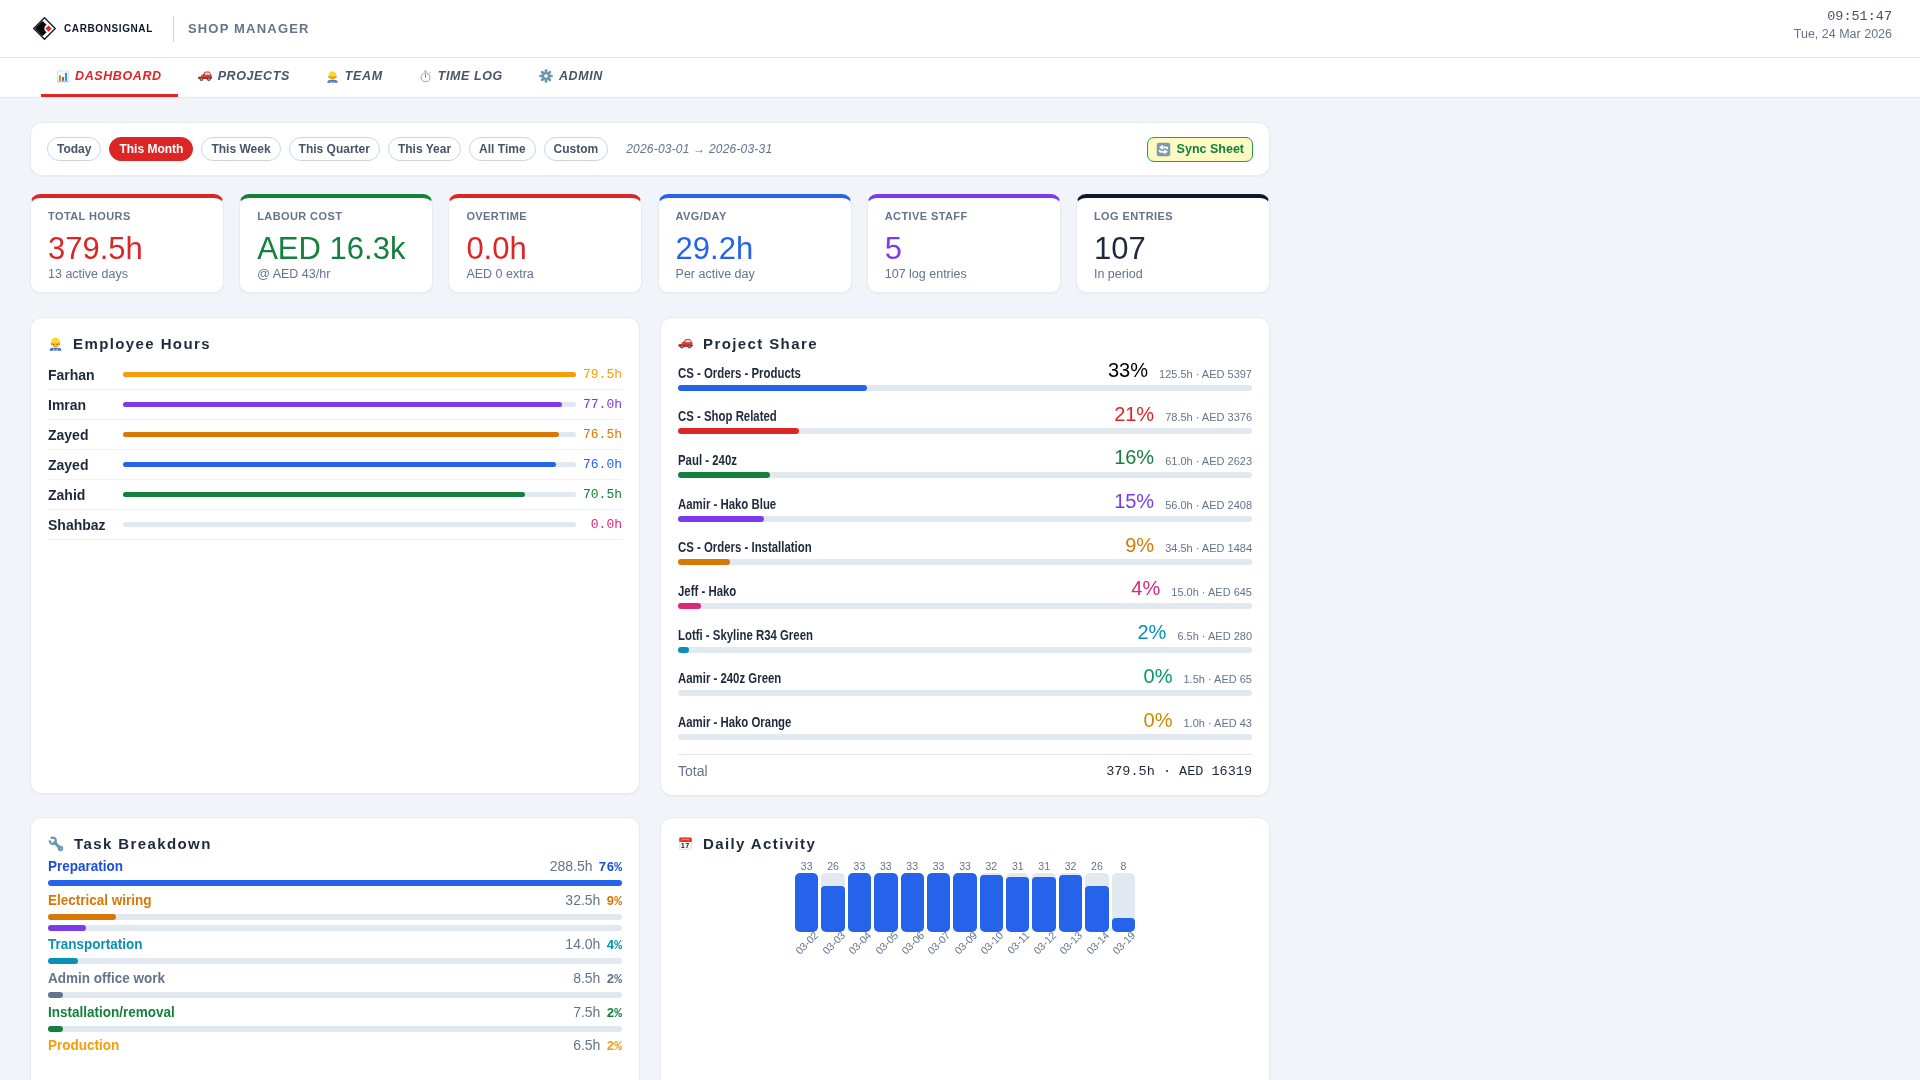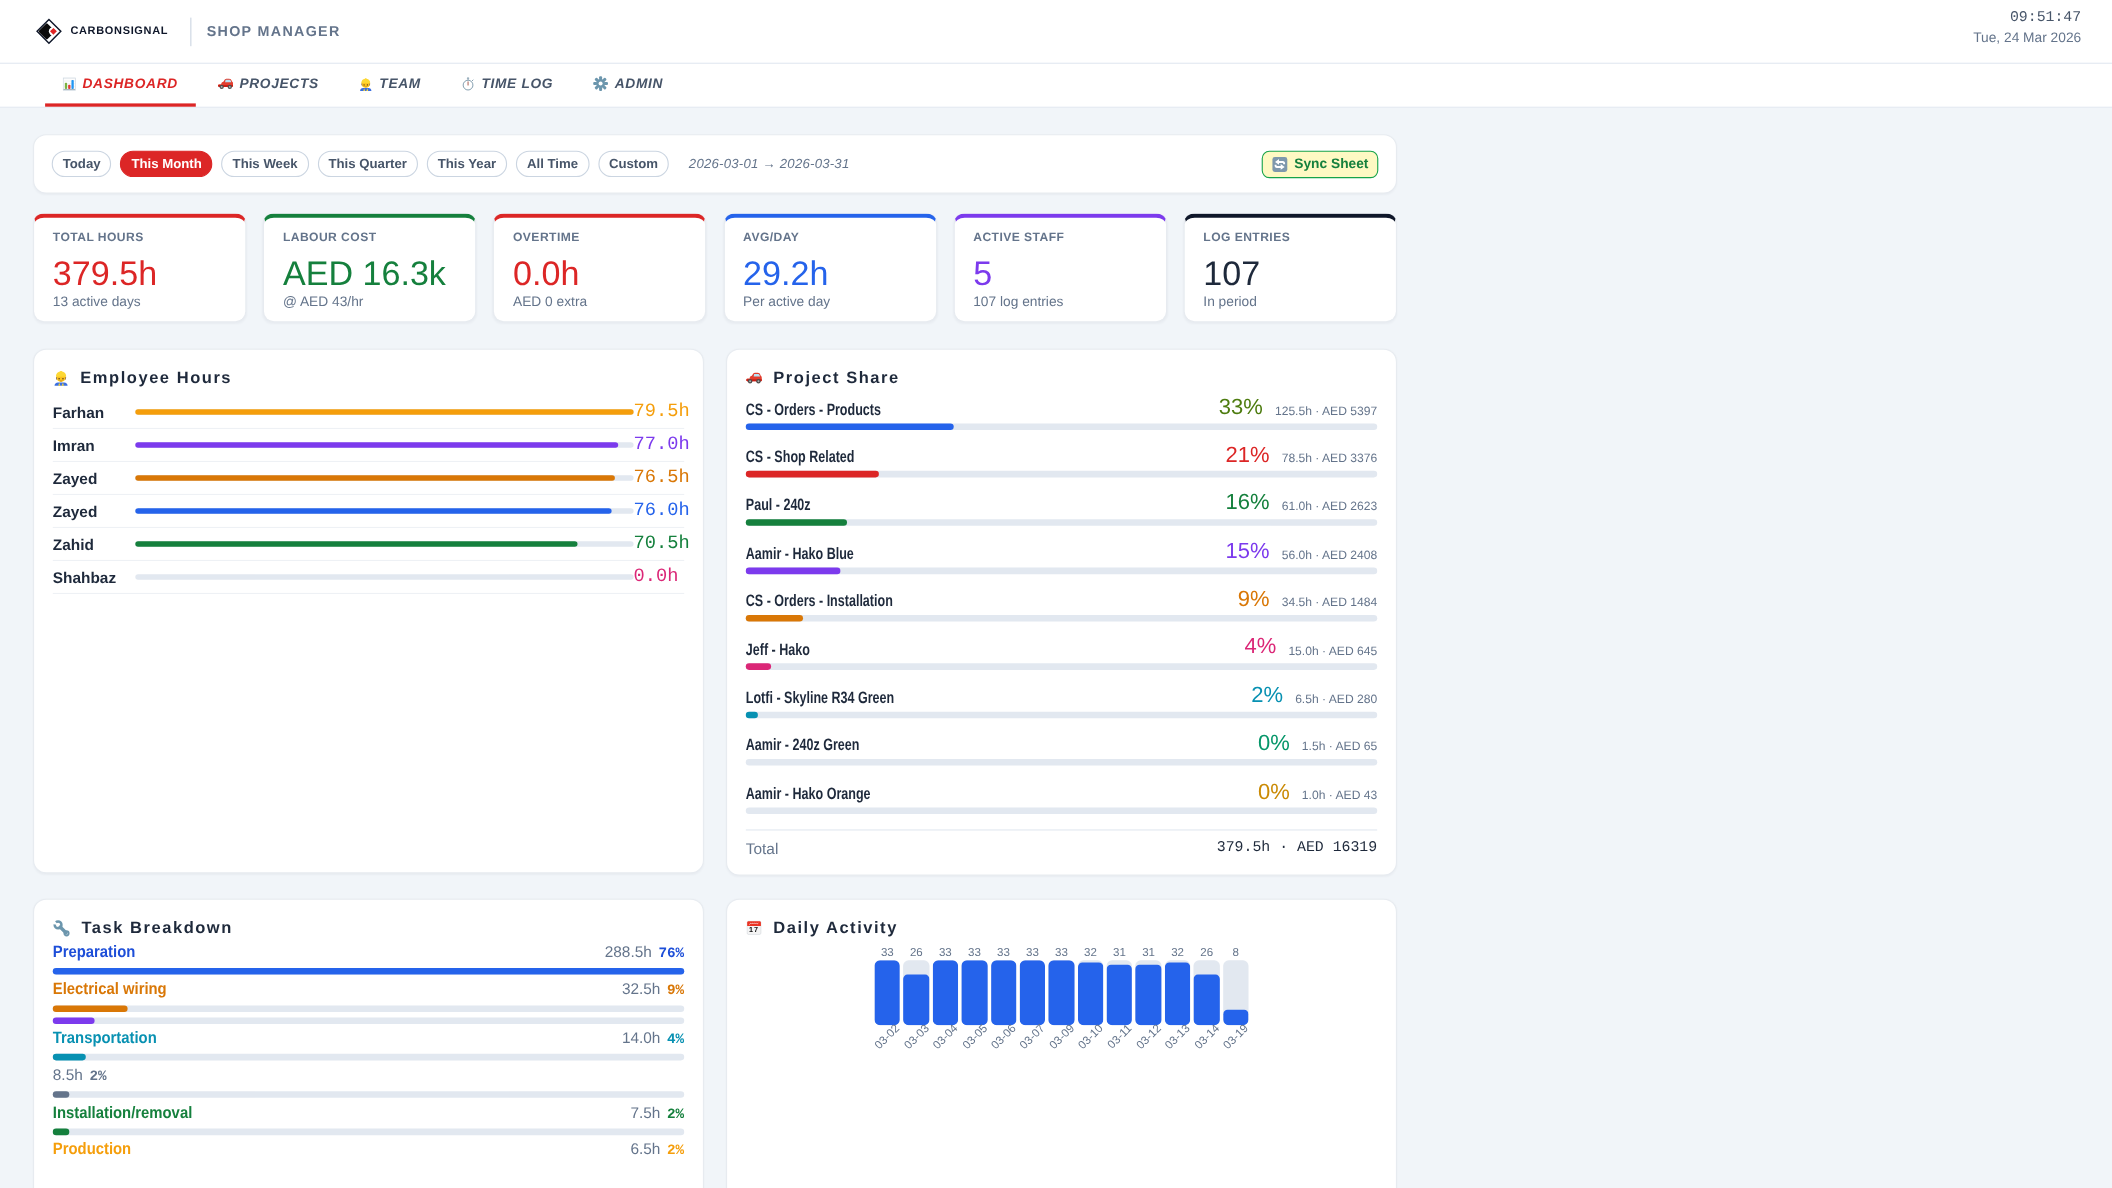--- a/index.html
+++ b/index.html
@@ -42,21 +42,21 @@
 
 .row { display:flex; gap:20px; margin-top:24px; }
 .row .card { width:610px; padding:16px 17px; }
 .cardtitle { display:flex; align-items:center; gap:10px; font-size:15px; font-weight:bold; letter-spacing:1.4px; color:#1e293b; height:19px; }
 
 
 .erow { display:flex; align-items:center; height:30px; border-bottom:1px solid #eef1f5; }
 .erow .nm { width:75px; font-size:14px; font-weight:bold; }
 .erow .tr { flex:1; height:5px; background:#e2e8f0; border-radius:3px; position:relative; }
 .erow .tr i { position:absolute; left:0; top:0; bottom:0; border-radius:3px; }
-.erow .vv { width:46px; font-family:"Liberation Mono",monospace; font-size:17px; }
+.erow .vv { width:46px; text-align:right; font-family:"Liberation Mono",monospace; font-size:13px; }
 
 
 .prow { margin-top:13.7px; }
 #prows > .prow:first-child { margin-top:7.5px; }
 .prow .l1 { display:flex; align-items:baseline; height:20px; }
 .prow .pn { flex:1; font-size:15px; font-weight:bold; } .prow .pn i { display:inline-block; font-style:normal; transform:scaleX(0.76); transform-origin:0 60%; white-space:nowrap; }
 .prow .pp { font-size:20px; line-height:20px; position:relative; top:-0.5px; }
 .prow .pd { font-size:11px; color:#64748b; margin-left:11px; text-align:right; white-space:nowrap; }
 .prow .tr { height:6px; background:#e2e8f0; border-radius:3px; position:relative; margin-top:4px; }
 .prow .tr i { position:absolute; left:0; top:0; bottom:0; border-radius:3px; }
@@ -277,21 +277,21 @@
             <circle cx="9" cy="21.5" r="2.2" fill="#b0b0b0"></circle>
             <circle cx="28" cy="21.5" r="5" fill="#4d4d4d"></circle>
             <circle cx="28" cy="21.5" r="2.2" fill="#b0b0b0"></circle>
           </svg>
           <span>Project Share</span>
         </div>
       <div id="prows">
           <div class="prow">
             <div class="l1">
               <span class="pn"><i>CS - Orders - Products</i></span>
-              <span class="pp" style="color:#4d7c0f">33%</span>
+              <span class="pp" style="color:#000000">33%</span>
               <span class="pd">125.5h · AED 5397</span>
             </div>
             <div class="tr">
               <i style="width:33%;background:#2563eb"></i>
             </div>
           </div>
           <div class="prow">
             <div class="l1">
               <span class="pn"><i>CS - Shop Related</i></span>
               <span class="pp" style="color:#dc2626">21%</span>
@@ -421,20 +421,21 @@
               <span class="tn" style="color:#0891b2"><i>Transportation</i></span>
               <span class="th">14.0h</span>
               <span class="tp" style="color:#0891b2">4%</span>
             </div>
             <div class="tr">
               <i style="width:5.3%;background:#0891b2"></i>
             </div>
           </div>
           <div class="trow">
             <div class="l1">
+              <span class="tn" style="color:#64748b"><i>Admin office work</i></span>
               <span class="th">8.5h</span>
               <span class="tp" style="color:#64748b">2%</span>
             </div>
             <div class="tr">
               <i style="width:2.6%;background:#64748b"></i>
             </div>
           </div>
           <div class="trow">
             <div class="l1">
               <span class="tn" style="color:#15803d"><i>Installation/removal</i></span>

